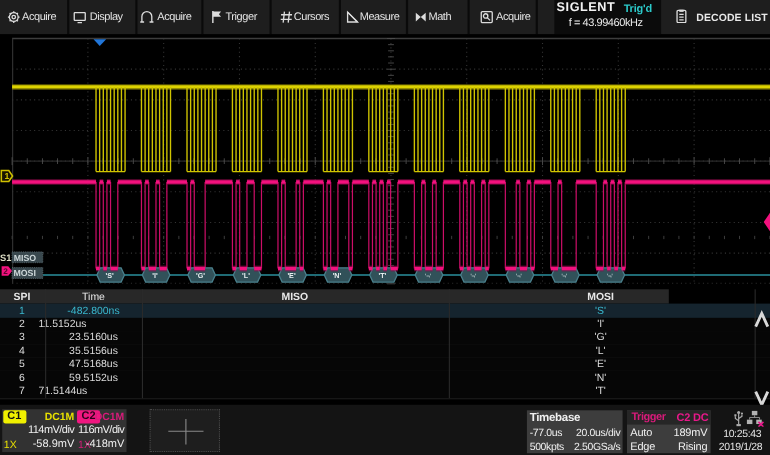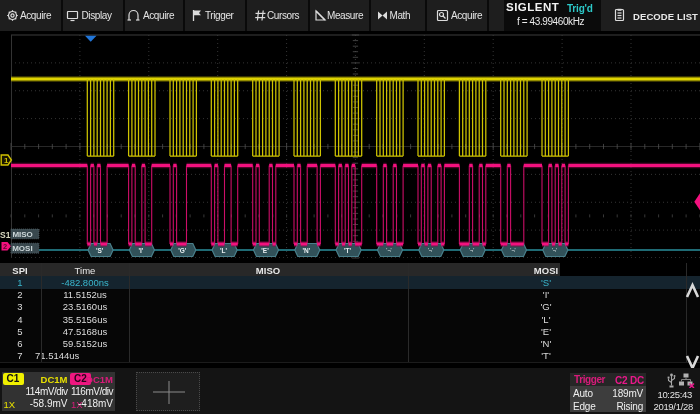--- a/index.html
+++ b/index.html
@@ -283,34 +283,34 @@
       <svg style="position:absolute;left:613px;top:8px" width="13" height="13" viewBox="0 0 13 13">
         <rect x="2.5" y="1.5" width="8" height="11" rx="1" stroke="#dcdcdc" fill="none" stroke-width="1.2"></rect>
         <rect x="4.5" y="0.8" width="4" height="2" fill="#dcdcdc"></rect>
         <line x1="4.5" y1="5" x2="8.5" y2="5" stroke="#dcdcdc" fill="none" stroke-width="1.2"></line>
         <line x1="4.5" y1="7.5" x2="8.5" y2="7.5" stroke="#dcdcdc" fill="none" stroke-width="1.2"></line>
         <line x1="4.5" y1="10" x2="8.5" y2="10" stroke="#dcdcdc" fill="none" stroke-width="1.2"></line>
       </svg>
       <div style="position:absolute;left:633px;top:10.5px;font-size:9.5px;font-weight:bold;color:#e8e8e8;white-space:nowrap;letter-spacing:0.1px">DECODE LIST</div>
     </div>
 <div style="position:absolute;left:0;top:0;width:700px;font-size:9.5px;font-family:'Liberation Sans',sans-serif">
-      <div style="position:absolute;left:0;top:263px;width:560px;height:13.2px;background:#282828;color:#e8e8e8">
+      <div style="position:absolute;left:0;top:263px;width:608px;height:13.2px;background:#282828;color:#e8e8e8">
         <span style="position:absolute;left:10px;top:1.5px;width:20px;text-align:center;font-weight:bold">SPI</span>
         <span style="position:absolute;left:55px;top:1.5px;width:60px;text-align:center;font-weight:normal">Time</span>
         <span style="position:absolute;left:238px;top:1.5px;width:60px;text-align:center;font-weight:bold">MISO</span>
         <span style="position:absolute;left:516px;top:1.5px;width:60px;text-align:center;font-weight:bold">MOSI</span>
       </div>
       <div style="position:absolute;left:0;top:276.4px;width:700px;height:12.2px;background:#15242e;border-bottom:1px solid #1c1c1c;color:#3ab7cd">
         <span style="position:absolute;left:10px;top:0.5px;width:20px;text-align:center">1</span>
         <span style="position:absolute;left:35px;top:0.5px;width:100px;text-align:center">-482.800ns</span>
         <span style="position:absolute;left:516px;top:0.5px;width:60px;text-align:center">'S'</span>
       </div>
       <div style="position:absolute;left:0;top:288.6px;width:700px;height:12.2px;background:#060606;border-bottom:1px solid #1c1c1c;color:#dcdcdc">
         <span style="position:absolute;left:10px;top:0.5px;width:20px;text-align:center">2</span>
-        <span style="position:absolute;left:35px;top:0.5px;width:100px;text-align:center">11.5152us</span>
+        <span style="position:absolute;left:35px;top:0.5px;width:100px;text-align:left">11.5152us</span>
         <span style="position:absolute;left:516px;top:0.5px;width:60px;text-align:center">'I'</span>
       </div>
       <div style="position:absolute;left:0;top:300.8px;width:700px;height:12.2px;background:#060606;border-bottom:1px solid #1c1c1c;color:#dcdcdc">
         <span style="position:absolute;left:10px;top:0.5px;width:20px;text-align:center">3</span>
         <span style="position:absolute;left:35px;top:0.5px;width:100px;text-align:center">23.5160us</span>
         <span style="position:absolute;left:516px;top:0.5px;width:60px;text-align:center">'G'</span>
       </div>
       <div style="position:absolute;left:0;top:313.0px;width:700px;height:12.2px;background:#060606;border-bottom:1px solid #1c1c1c;color:#dcdcdc">
         <span style="position:absolute;left:10px;top:0.5px;width:20px;text-align:center">4</span>
         <span style="position:absolute;left:35px;top:0.5px;width:100px;text-align:center">35.5156us</span>
@@ -353,20 +353,27 @@
 <div style="position:absolute;right:2px;top:1.5px;color:#d81b7a;font-weight:bold;font-size:9.5px">DC1M</div>
 <div style="position:absolute;right:2px;top:14px;color:#f0f0f0;font-size:10px;letter-spacing:-0.5px">116mV/div</div>
 <div style="position:absolute;left:2px;top:26.5px;color:#d81b7a;font-size:9.5px">1X</div>
 <div style="position:absolute;right:2px;top:26px;color:#f0f0f0;font-size:10px">-418mV</div>
     </div>
     <div style="position:absolute;left:136px;top:372px;width:64px;height:38.5px;background:#1e1e1e;border:1px dotted #4a4a4a;box-sizing:border-box">
 <svg width="62" height="36">
         <line x1="16" y1="19" x2="48" y2="19" stroke="#8a8a8a"></line>
         <line x1="32" y1="8" x2="32" y2="31" stroke="#8a8a8a"></line>
       </svg></div>
+    <div style="position:absolute;left:478.5px;top:372.5px;width:87.5px;height:39px;background:#3d3d3d;font-size:9.5px;letter-spacing:-0.3px;color:#f0f0f0">
+<div style="position:absolute;left:3px;top:1px;font-weight:bold;font-size:10.5px">Timebase</div>
+<div style="position:absolute;left:3px;top:15px">-77.0us</div>
+      <div style="position:absolute;right:2px;top:15px">20.0us/div</div>
+<div style="position:absolute;left:3px;top:28px">500kpts</div>
+      <div style="position:absolute;right:2px;top:28px">2.50GSa/s</div>
+    </div>
     <div style="position:absolute;left:570px;top:372.5px;width:76px;height:39px;background:#3d3d3d;font-size:10px;letter-spacing:-0.2px;color:#f0f0f0">
 <div style="position:absolute;left:0;top:0;width:76px;height:13px;background:#262626"></div>
 <div style="position:absolute;left:4px;top:1px;font-weight:bold;font-size:10px;letter-spacing:-0.4px;color:#d81b7a">Trigger</div>
 <div style="position:absolute;right:2px;top:2px;font-weight:bold;font-size:10px;color:#e8188a">C2 DC</div>
 <div style="position:absolute;left:3px;top:15px">Auto</div>
       <div style="position:absolute;right:3px;top:15px">189mV</div>
 <div style="position:absolute;left:3px;top:28px">Edge</div>
       <div style="position:absolute;right:3px;top:28px">Rising</div>
     </div>
     <svg style="position:absolute;left:666px;top:373px" width="30" height="15">

